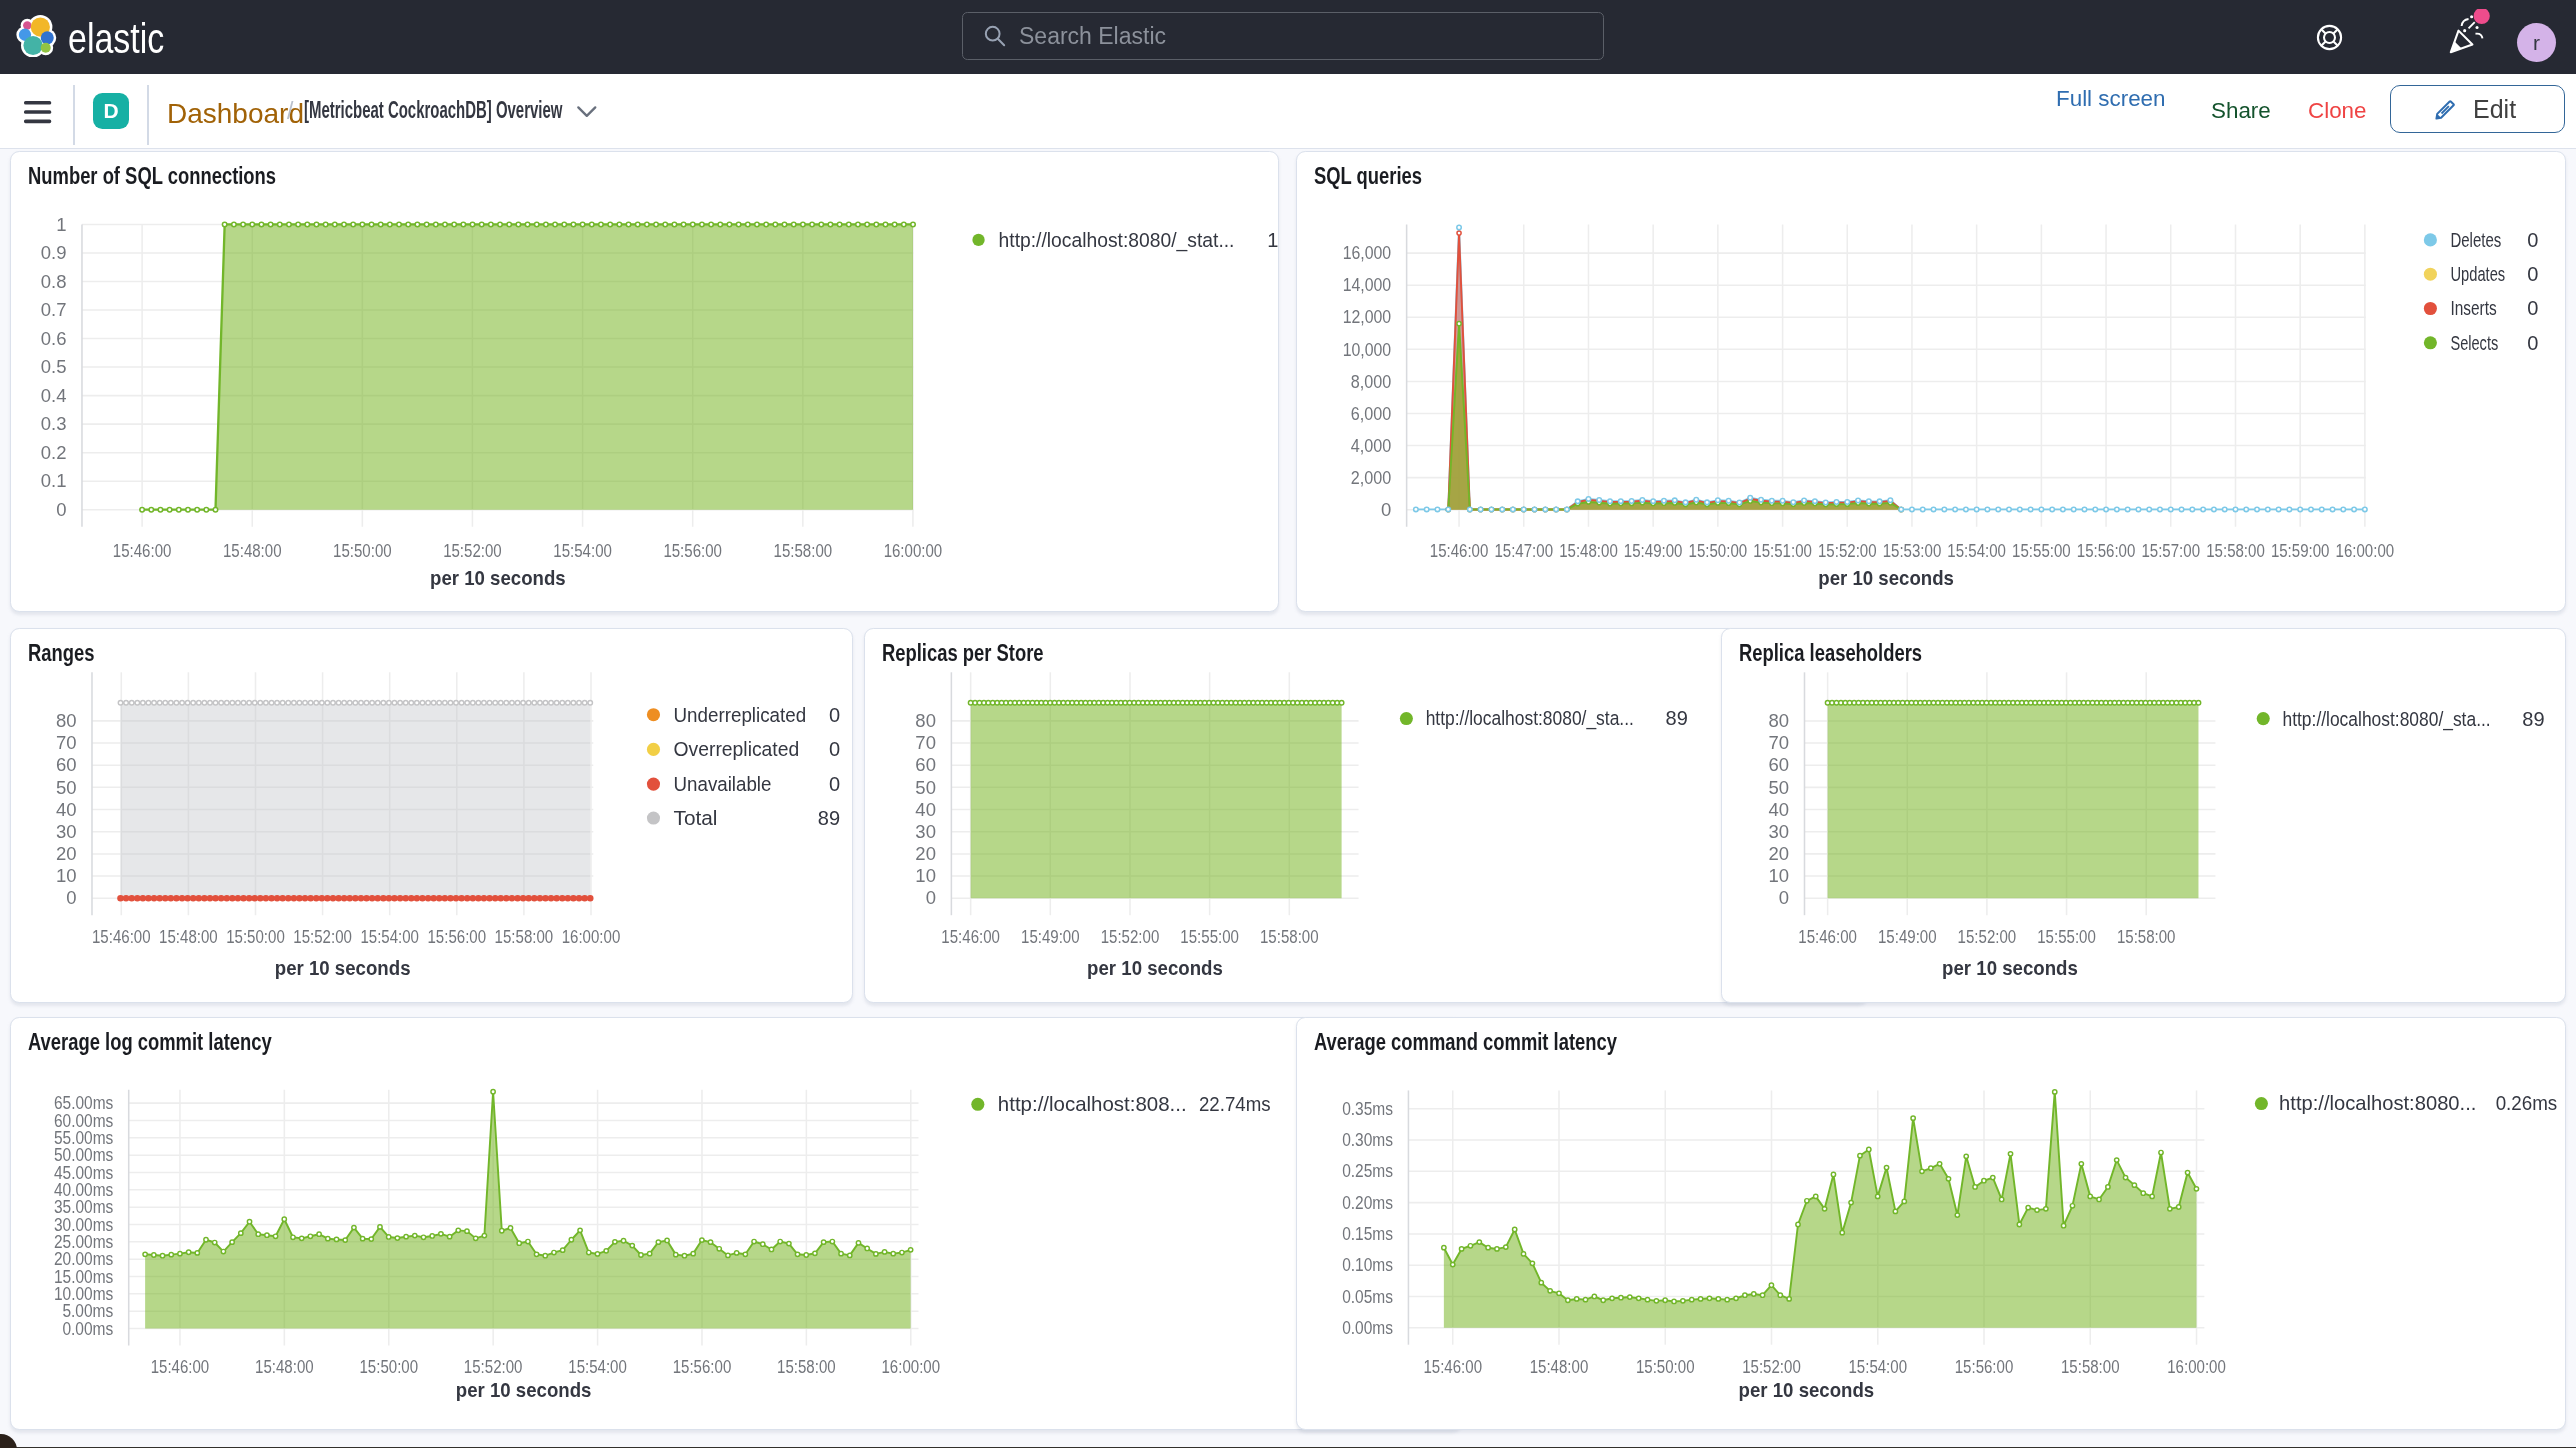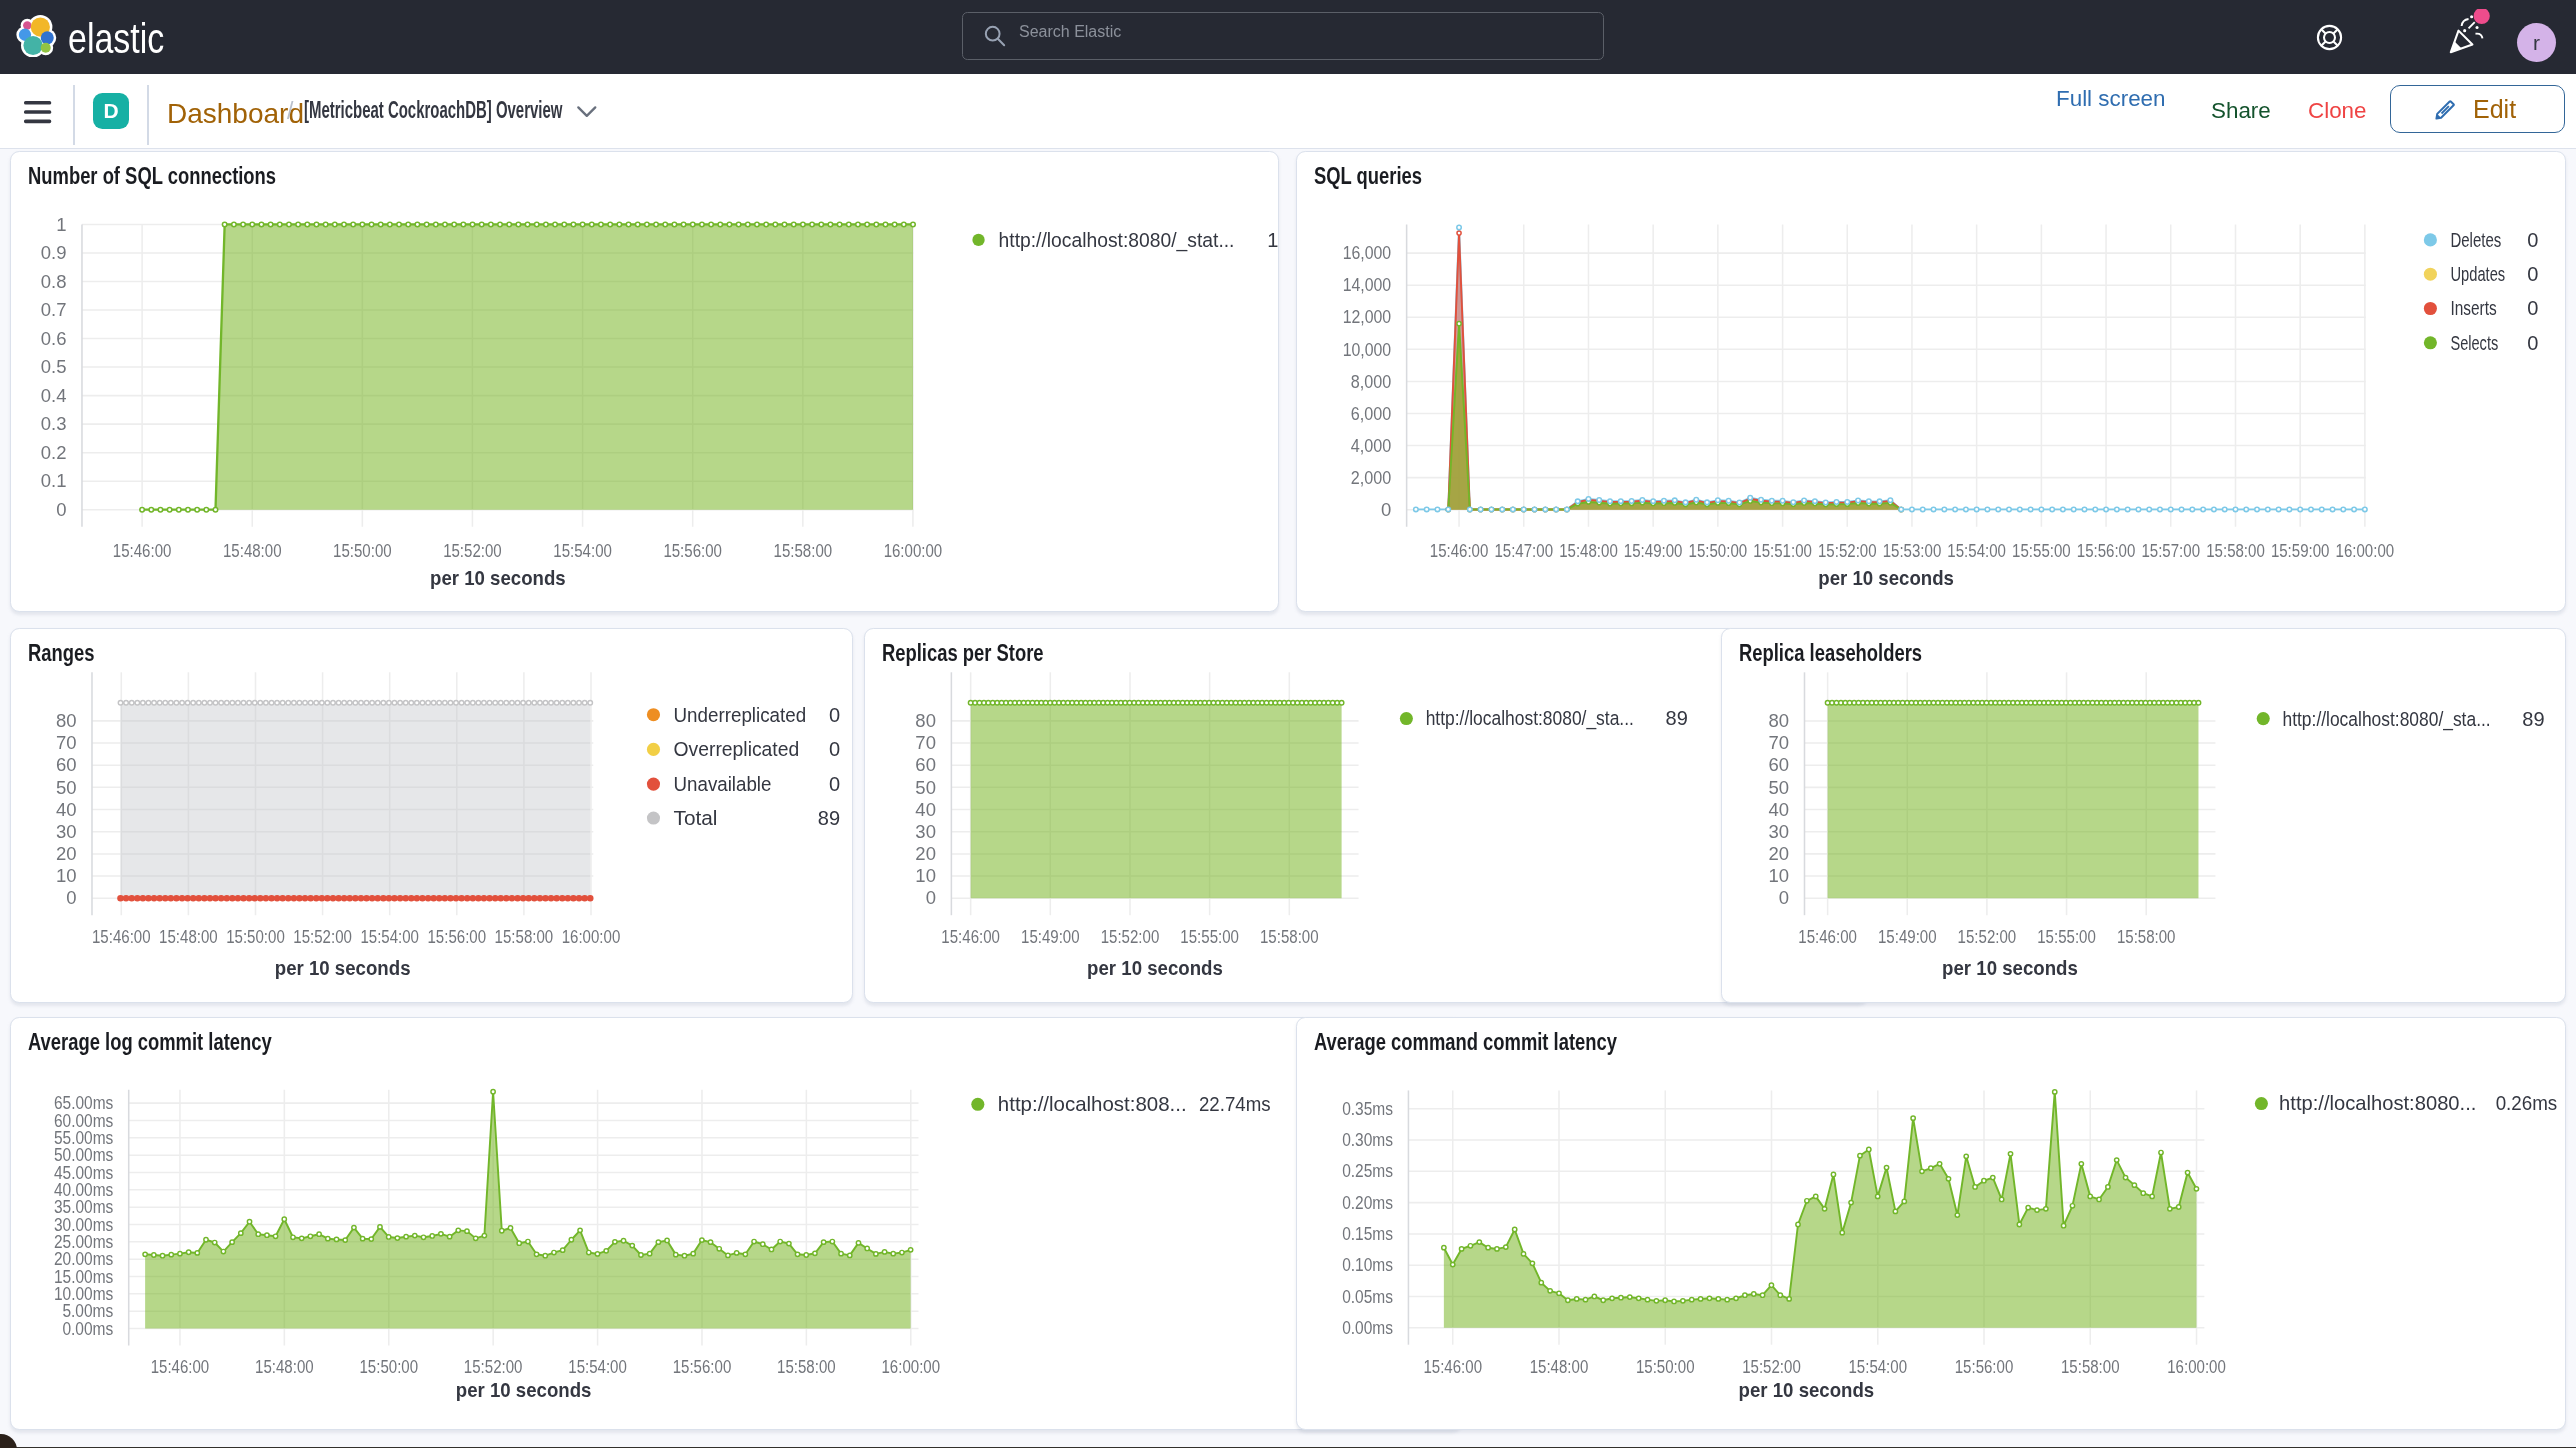--- a/index.html
+++ b/index.html
@@ -23,21 +23,21 @@
       <circle cx="42" cy="31" r="8.5" fill="#3173d0"></circle>
       <circle cx="23.5" cy="41" r="12.5" fill="#43b3a6"></circle>
       <circle cx="40" cy="44" r="6.5" fill="#92c443"></circle>
     </svg>
     <div style="position:absolute;left:68px;top:14px;font-size:43px;font-weight:400;color:#fff;transform:scaleX(.79);transform-origin:left">elastic</div>
     <div style="position:absolute;left:962px;top:11.6px;width:642px;height:48px;border:1.5px solid #5b5f68;border-radius:5.4px;">
       <svg style="position:absolute;left:18.5px;top:10px" width="26" height="26" viewBox="0 0 34 34">
         <circle cx="14" cy="14" r="9" fill="none" stroke="#98a2b3" stroke-width="2.6"></circle>
         <line x1="21" y1="21" x2="29" y2="29" stroke="#98a2b3" stroke-width="2.6" stroke-linecap="round"></line>
       </svg>
-      <div style="position:absolute;left:56px;top:10.8px;font-size:16px;color:#8c919b">Search Elastic</div>
+      <div style="position:absolute;left:56px;top:10.8px;font-size:23px;color:#8c919b">Search Elastic</div>
     </div>
     <svg style="position:absolute;left:2315px;top:23px" width="29" height="29" viewBox="0 0 38 38">
 <circle cx="19" cy="19" r="15.2" fill="none" stroke="#fff" stroke-width="2.7"></circle>
 <circle cx="19" cy="19" r="7.2" fill="none" stroke="#fff" stroke-width="2.7"></circle>
 <line x1="8.5" y1="8.5" x2="13.8" y2="13.8" stroke="#fff" stroke-width="2.7"></line>
 <line x1="29.5" y1="8.5" x2="24.2" y2="13.8" stroke="#fff" stroke-width="2.7"></line>
 <line x1="8.5" y1="29.5" x2="13.8" y2="24.2" stroke="#fff" stroke-width="2.7"></line>
 <line x1="29.5" y1="29.5" x2="24.2" y2="24.2" stroke="#fff" stroke-width="2.7"></line>
 </svg>
     <svg style="position:absolute;left:2443px;top:9.3px" width="48" height="51" viewBox="0 0 62 66">
@@ -70,21 +70,21 @@
     </svg>
     <div style="position:absolute;left:2056px;top:12px;font-size:22.4px;color:#2f6db0">Full screen</div>
     <div style="position:absolute;left:2211px;top:24px;font-size:22.4px;color:#14532d">Share</div>
     <div style="position:absolute;left:2308px;top:24px;font-size:22.4px;color:#ef4444">Clone</div>
     <div style="position:absolute;left:2390px;top:10.8px;width:175px;height:48px;border:1.9px solid #336698;border-radius:10px;background:#fff">
       <svg style="position:absolute;left:40px;top:10px" width="28" height="28" viewBox="0 0 36 36">
         <path d="M7 29 L8 23 L24 7 Q24.7 6.3 25.4 7 L29 10.6 Q29.7 11.3 29 12 L13 28 Z" fill="none" stroke="#2f6db0" stroke-width="2.6" stroke-linejoin="round"></path>
         <path d="M7 29 L8 23 L13 28 Z" fill="#2f6db0"></path>
         <line x1="13.5" y1="22.5" x2="23" y2="13" stroke="#2f6db0" stroke-width="2.4"></line>
       </svg>
-      <div style="position:absolute;left:82px;top:9.3px;font-size:25px;color:#a16207">Edit</div>
+      <div style="position:absolute;left:82px;top:9.3px;font-size:25px;color:#404040">Edit</div>
     </div>
   </div>
 <div class="panel" style="left:10px;top:151px;width:1269px;height:461px">
     <div class="ptitle">Number of SQL connections</div>
     <svg width="1269" height="461" style="position:absolute;left:0;top:0" viewBox="0 0 1646 598">
       <line x1="170" y1="94" x2="170" y2="486" stroke="#ededed" stroke-width="2"></line>
       <line x1="312.9" y1="94" x2="312.9" y2="486" stroke="#ededed" stroke-width="2"></line>
       <line x1="455.7" y1="94" x2="455.7" y2="486" stroke="#ededed" stroke-width="2"></line>
       <line x1="598.5" y1="94" x2="598.5" y2="486" stroke="#ededed" stroke-width="2"></line>
       <line x1="741.4" y1="94" x2="741.4" y2="486" stroke="#ededed" stroke-width="2"></line>

